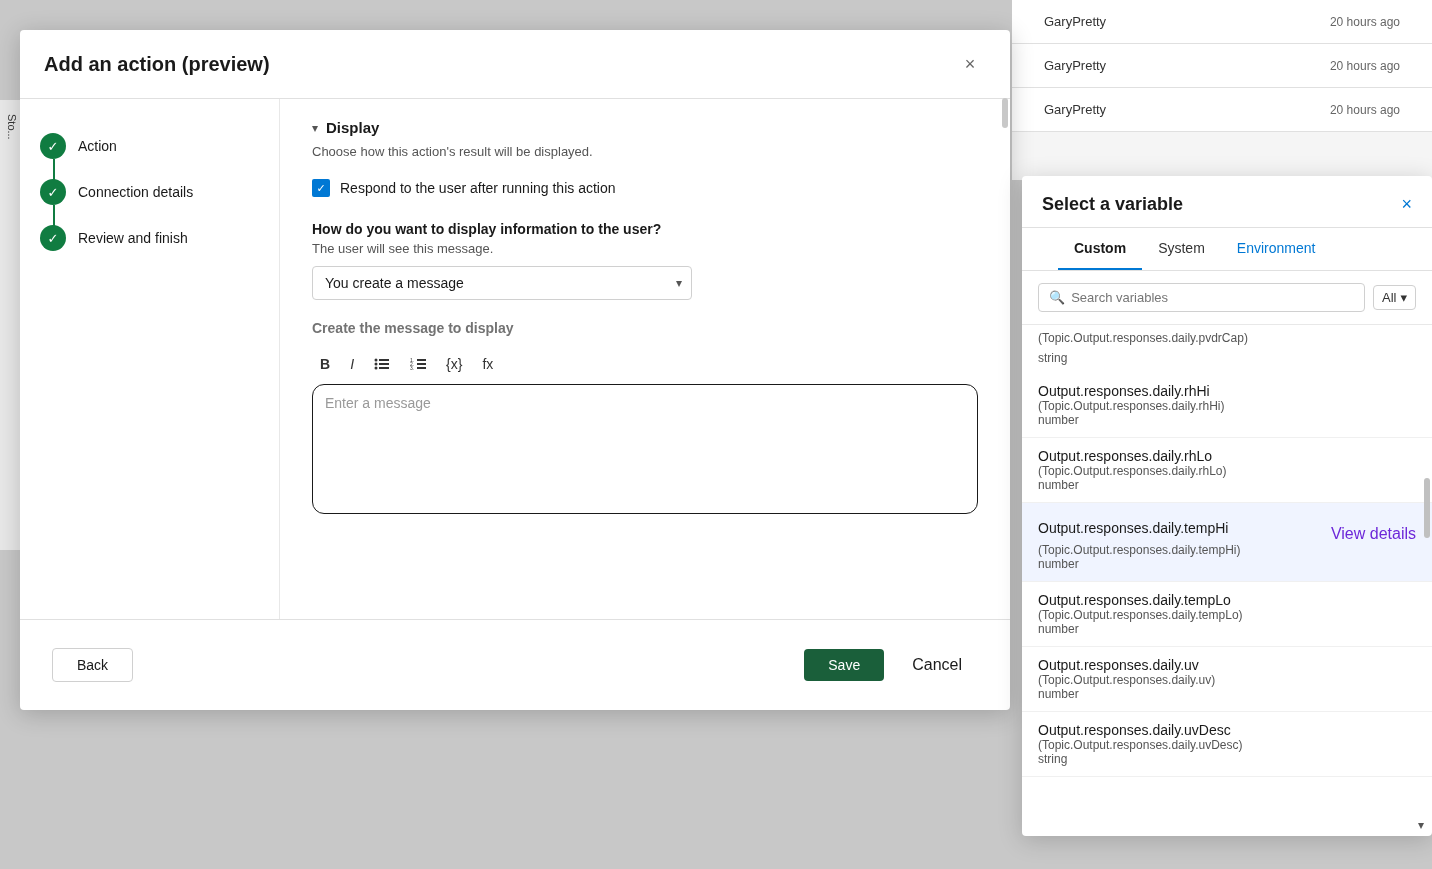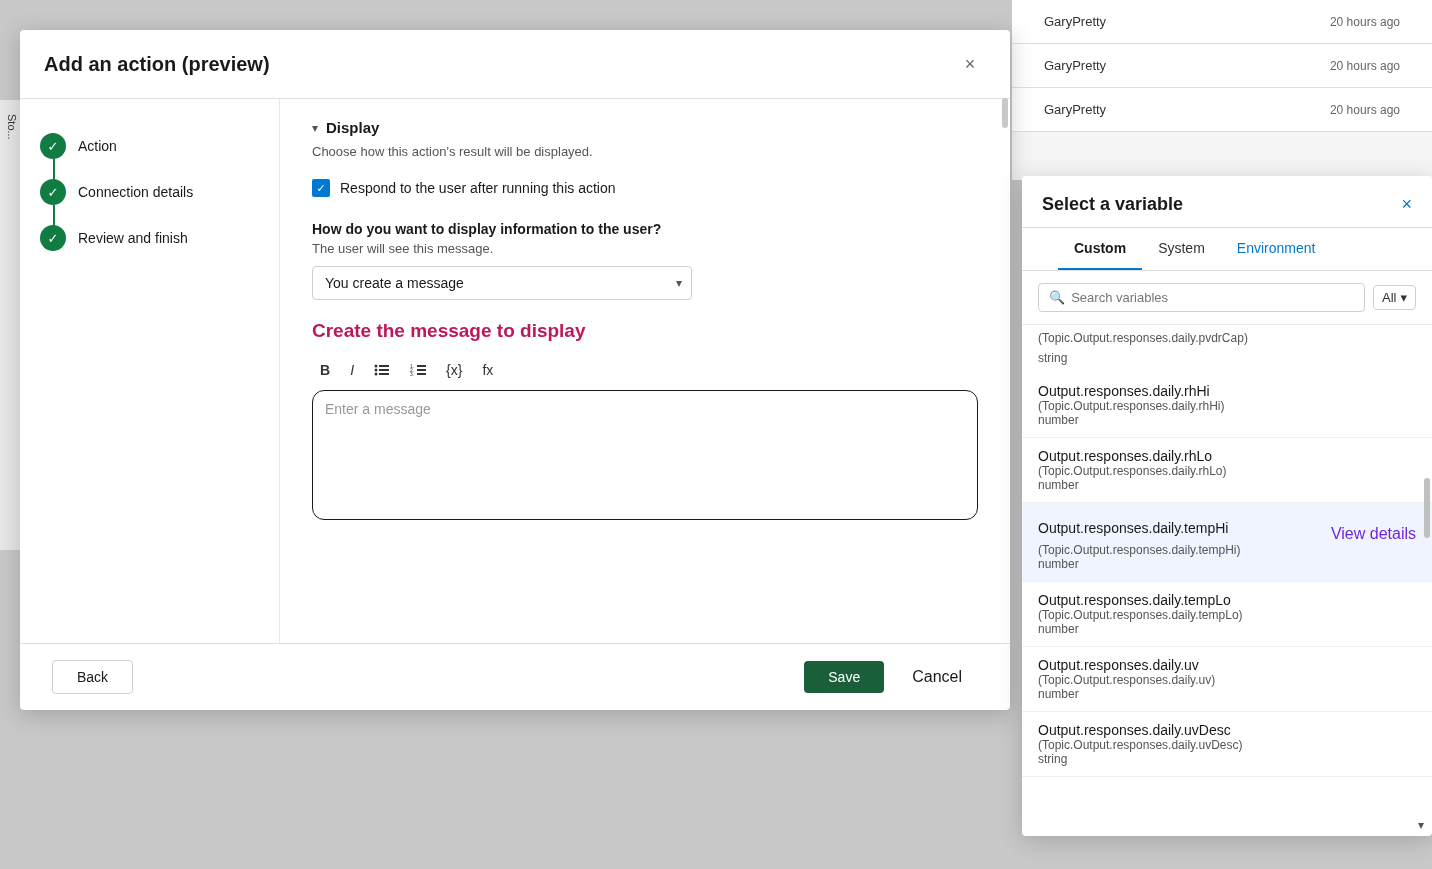--- a/index.html
+++ b/index.html
@@ -238,23 +238,23 @@
       position: absolute;
       right: 10px;
       top: 50%;
       transform: translateY(-50%);
       color: #555;
       font-size: 12px;
       pointer-events: none;
     }
 
     .create-message-label {
-      font-size: 19px;
+      font-size: 14px;
       font-weight: 600;
-      color: #be185d;
+      color: #737373;
       margin-bottom: 12px;
     }
 
     .toolbar {
       display: flex;
       align-items: center;
       gap: 4px;
       margin-bottom: 4px;
       padding: 4px 0;
     }
@@ -285,21 +285,21 @@
       color: #999;
       resize: none;
       outline: none;
       font-family: inherit;
     }
 
     .message-textarea::placeholder { color: #999; }
 
     
     .modal-footer {
-      padding: 16px 32px;
+      padding: 28px 32px;
       display: flex;
       align-items: center;
       border-top: 1px solid #e0e0e0;
     }
 
     .btn-back {
       padding: 8px 24px;
       border: 1px solid #d0d0d0;
       background: #fff;
       border-radius: 4px;

